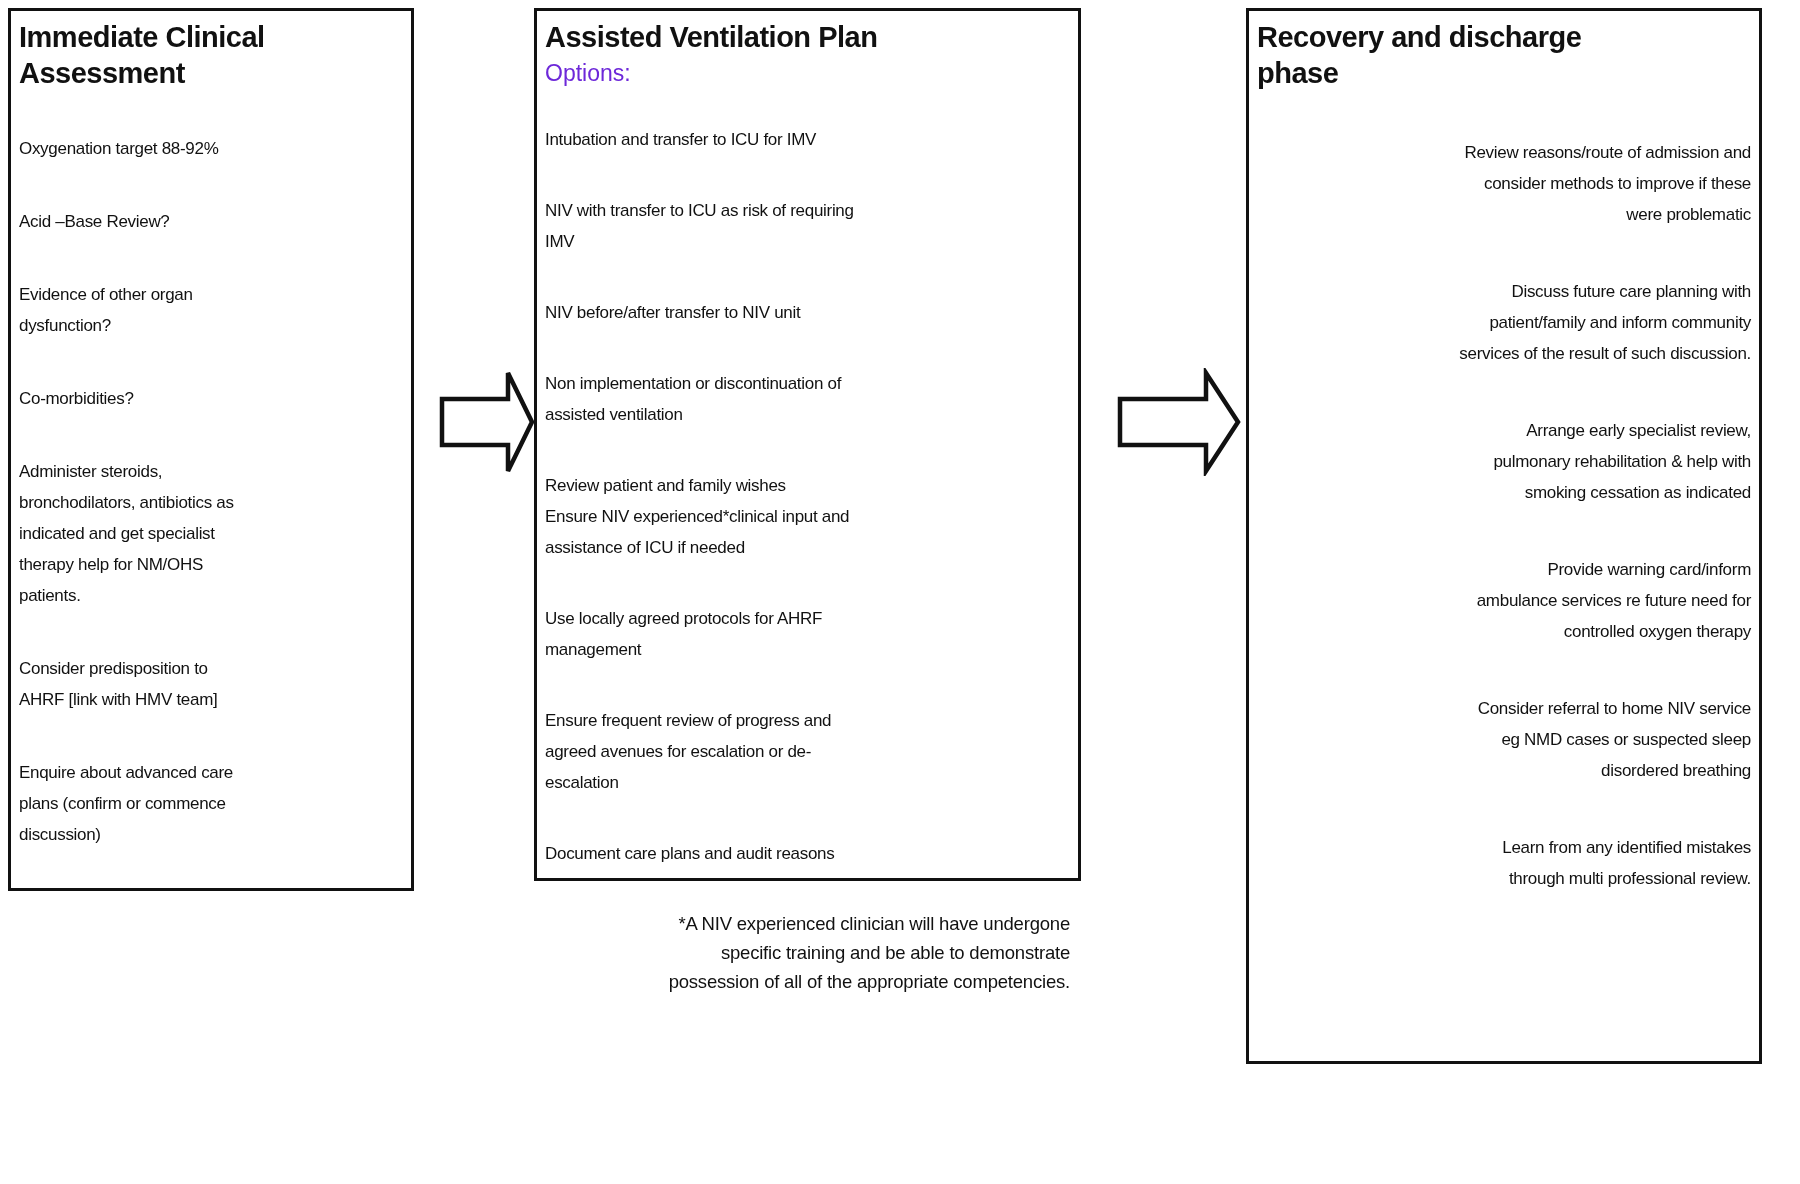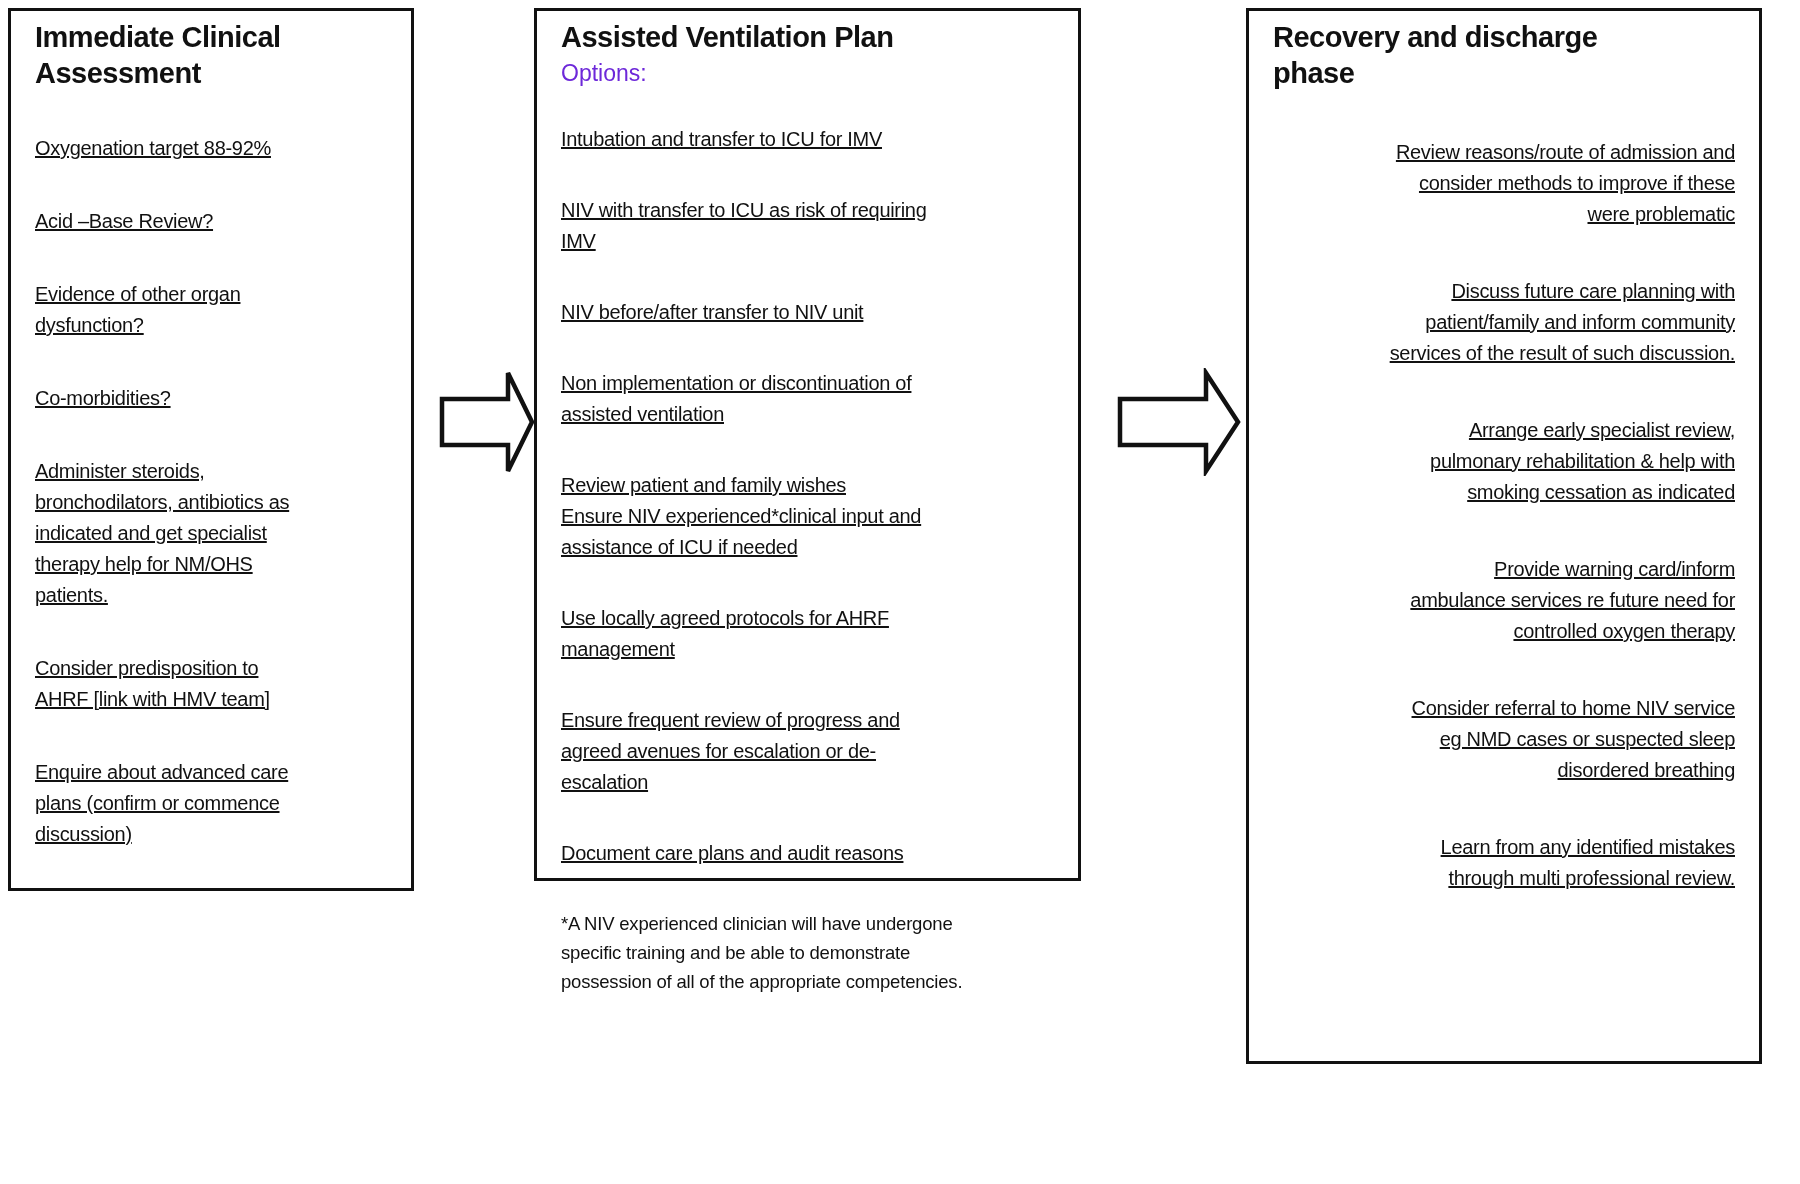--- a/index.html
+++ b/index.html
@@ -14,21 +14,21 @@
     background: #ffffff;
     font-family: "Liberation Sans", sans-serif;
     color: #111111;
     overflow: hidden;
   }
   .panel {
     position: absolute;
     box-sizing: border-box;
     background: #ffffff;
     border: 3px solid #111111;
-    padding: 8px 24px;
+    padding: 8px 8px;
   }
   #panel-assessment { left: 8px;    top: 8px; width: 406px; height: 883px; }
   #panel-ventilation{ left: 534px;  top: 8px; width: 547px; height: 873px; }
   #panel-recovery   { left: 1246px; top: 8px; width: 516px; height: 1056px; }
 
   .title {
     font-size: 29px;
     font-weight: bold;
     line-height: 36px;
     letter-spacing: -0.5px;
@@ -36,37 +36,37 @@
     white-space: pre;
   }
   .subtitle {
     font-size: 23px;
     line-height: 31px;
     margin: 3px 0 0 0;
     color: #6d28d9;
     white-space: pre;
   }
   .para {
-    font-size: 20px;
+    font-size: 17px;
     line-height: 31px;
     letter-spacing: -0.3px;
     margin: 40px 0 0 0;
     white-space: pre;
-    text-decoration: underline;
   }
   #panel-assessment .para { margin-top: 42px; }
   #panel-recovery   .para { margin-top: 46px; text-align: right; }
   .title + .para, .subtitle + .para { margin-top: 35px; }
 
   .footnote {
     font-size: 18.5px;
     line-height: 29px;
     letter-spacing: -0.2px;
     margin: 40px 0 0 0;
     white-space: pre;
+    text-align: right;
   }
   .flow-arrow {
     position: absolute;
     display: block;
   }
   #arrow-1 { left: 438px;  top: 368px; }
   #arrow-2 { left: 1116px; top: 368px; }
   .flow-arrow polygon {
     fill: #ffffff;
     stroke: #111111;

